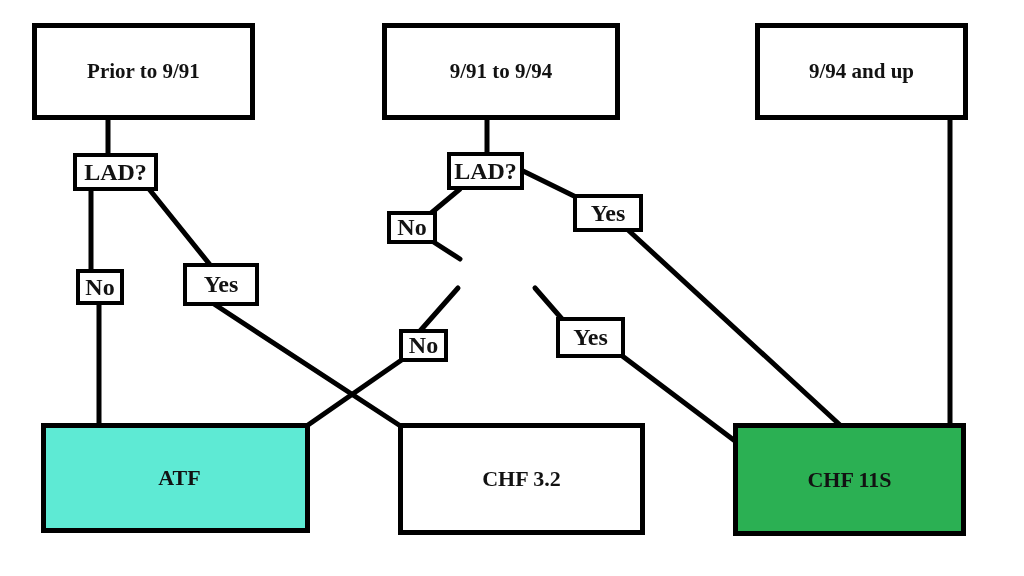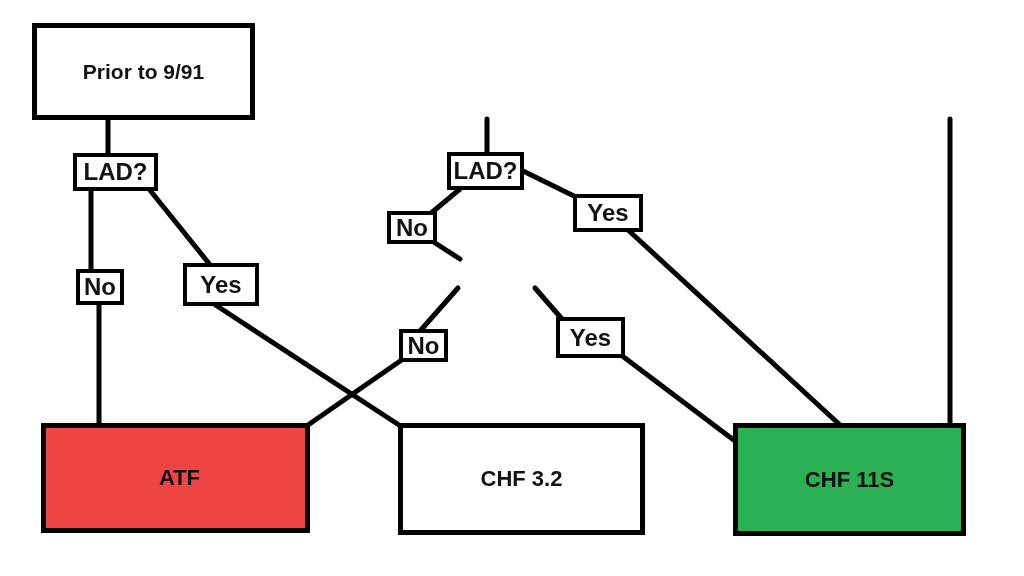--- a/index.html
+++ b/index.html
@@ -7,20 +7,21 @@
     padding: 0;
     background: #ffffff;
     font-family: "Liberation Sans", "DejaVu Sans", sans-serif;
   }
   #canvas {
     position: relative;
     width: 1024px;
     height: 576px;
     background: #ffffff;
     overflow: hidden;
+    font-family: Liberation Serif, serif;
   }
   #edges-svg {
     position: absolute;
     left: 0;
     top: 0;
     z-index: 1;
   }
   .node {
     position: absolute;
     box-sizing: border-box;
@@ -80,20 +81,26 @@
       <path d="M535,288 L562,319"></path>
       <path d="M403,359 L308,425"></path>
       <path d="M621,355 L739,444"></path>
       <path d="M950,119 L950,425"></path>
     </g>
   </svg>
 
   <div class="node era" id="era1">
     <span>Prior to 9/91</span>
   </div>
+  <div class="node era" id="era2">
+    <span>9/91 to 9/94</span>
+  </div>
+  <div class="node era" id="era3">
+    <span>9/94 and up</span>
+  </div>
 
   <div class="node q" id="lad1">
     <span>LAD?</span>
   </div>
   <div class="node ans" id="no1">
     <span>No</span>
   </div>
   <div class="node ans" id="yes1">
     <span>Yes</span>
   </div>
@@ -107,21 +114,21 @@
   <div class="node ans" id="yes2">
     <span>Yes</span>
   </div>
   <div class="node ans" id="no3">
     <span>No</span>
   </div>
   <div class="node ans" id="yes3">
     <span>Yes</span>
   </div>
 
-  <div class="node result" id="atf" style="background: #ef4444; padding-left: 8px;">
+  <div class="node result" id="atf" style="background: #5eead4; padding-left: 8px;">
     <span>ATF</span>
   </div>
   <div class="node result" id="chf71">
     <span>CHF 3.2</span>
   </div>
   <div class="node result" id="chf11s" style="background: rgb(43, 176, 83);">
     <span>CHF 11S</span>
   </div>
 
 </div>

